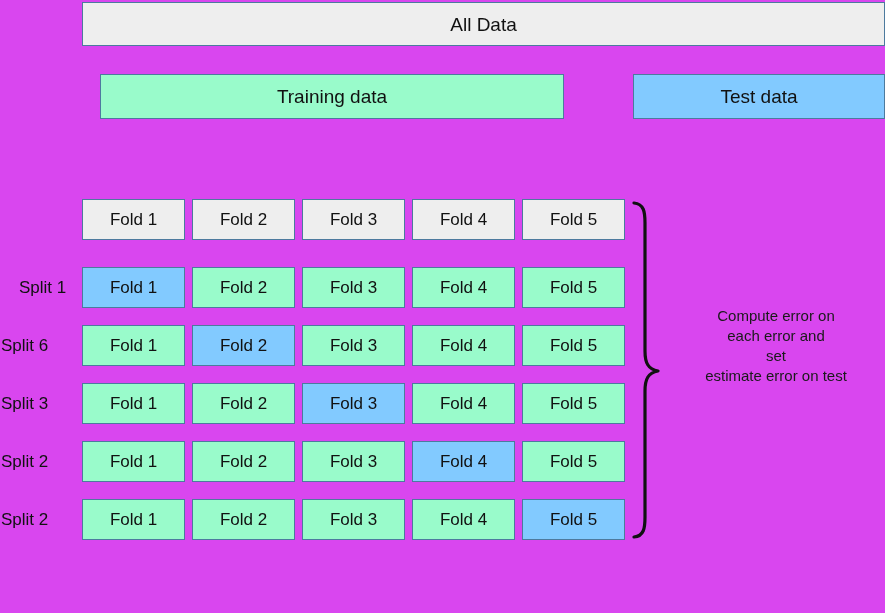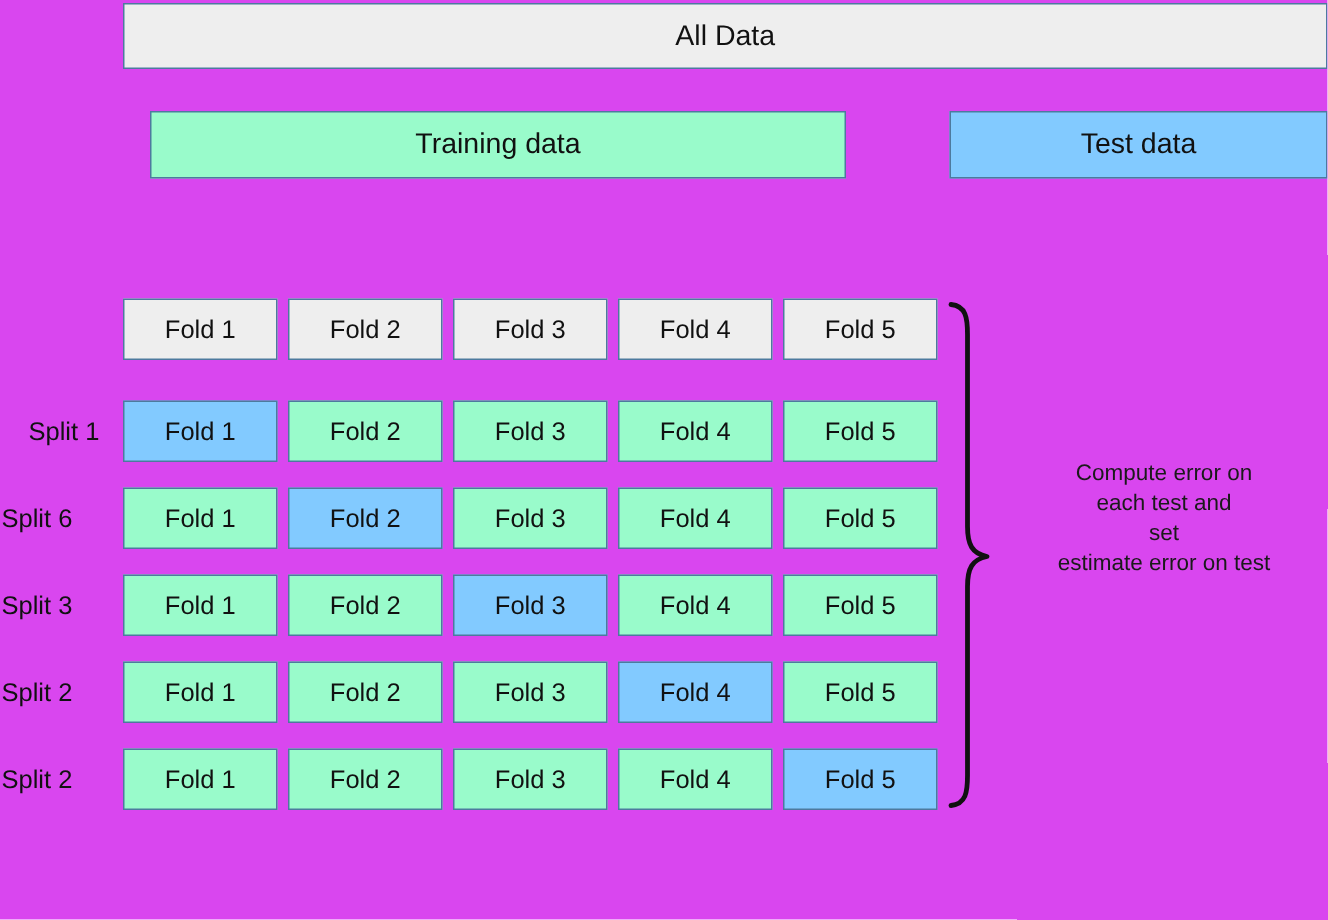--- a/index.html
+++ b/index.html
@@ -161,18 +161,18 @@
                L 17 156
                C 17 168, 20 174, 30 176
                C 20 178, 17 184, 17 196
                L 17 322
                C 17 333, 16 341, 6 342" fill="none" stroke="#111111" stroke-width="3.2" stroke-linecap="round" stroke-linejoin="round"></path>
     </svg>
   </div>
 
   <div id="annotation">
       <div>Compute error on</div>
-      <div>each test and</div>
+      <div>each error and</div>
       <div>set</div>
       <div>estimate error on test</div>
     </div>
 
 </div>
 
 </body></html>

